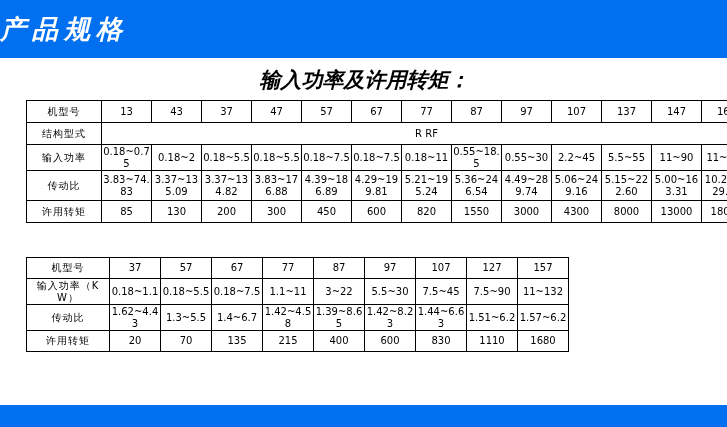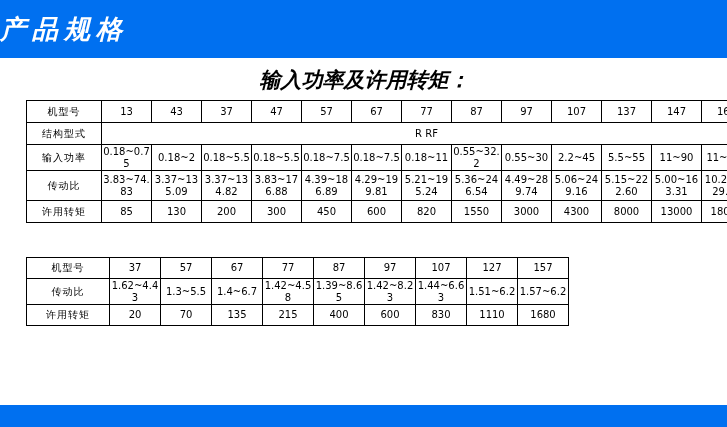--- a/index.html
+++ b/index.html
@@ -147,21 +147,21 @@
         </tr>
         <tr>
           <td class="rowhead">输入功率</td>
           <td class="c">0.18~0.75</td>
           <td class="c">0.18~2</td>
           <td class="c">0.18~5.5</td>
           <td class="c">0.18~5.5</td>
           <td class="c">0.18~7.5</td>
           <td class="c">0.18~7.5</td>
           <td class="c">0.18~11</td>
-          <td class="c">0.55~32.2</td>
+          <td class="c">0.55~18.5</td>
           <td class="c">0.55~30</td>
           <td class="c">2.2~45</td>
           <td class="c">5.5~55</td>
           <td class="c">11~90</td>
           <td class="c">11~160</td>
         </tr>
         <tr class="tall">
           <td class="rowhead">传动比</td>
           <td class="c">3.83~74.83</td>
           <td class="c">3.37~135.09</td>
@@ -206,20 +206,32 @@
           <td class="c">57</td>
           <td class="c">67</td>
           <td class="c">77</td>
           <td class="c">87</td>
           <td class="c">97</td>
           <td class="c">107</td>
           <td class="c">127</td>
           <td class="c">157</td>
         </tr>
         <tr>
+          <td class="rowhead">输入功率（KW）</td>
+          <td class="c">0.18~1.1</td>
+          <td class="c">0.18~5.5</td>
+          <td class="c">0.18~7.5</td>
+          <td class="c">1.1~11</td>
+          <td class="c">3~22</td>
+          <td class="c">5.5~30</td>
+          <td class="c">7.5~45</td>
+          <td class="c">7.5~90</td>
+          <td class="c">11~132</td>
+        </tr>
+        <tr>
           <td class="rowhead">传动比</td>
           <td class="c">1.62~4.43</td>
           <td class="c">1.3~5.5</td>
           <td class="c">1.4~6.7</td>
           <td class="c">1.42~4.58</td>
           <td class="c">1.39~8.65</td>
           <td class="c">1.42~8.23</td>
           <td class="c">1.44~6.63</td>
           <td class="c">1.51~6.2</td>
           <td class="c">1.57~6.2</td>

